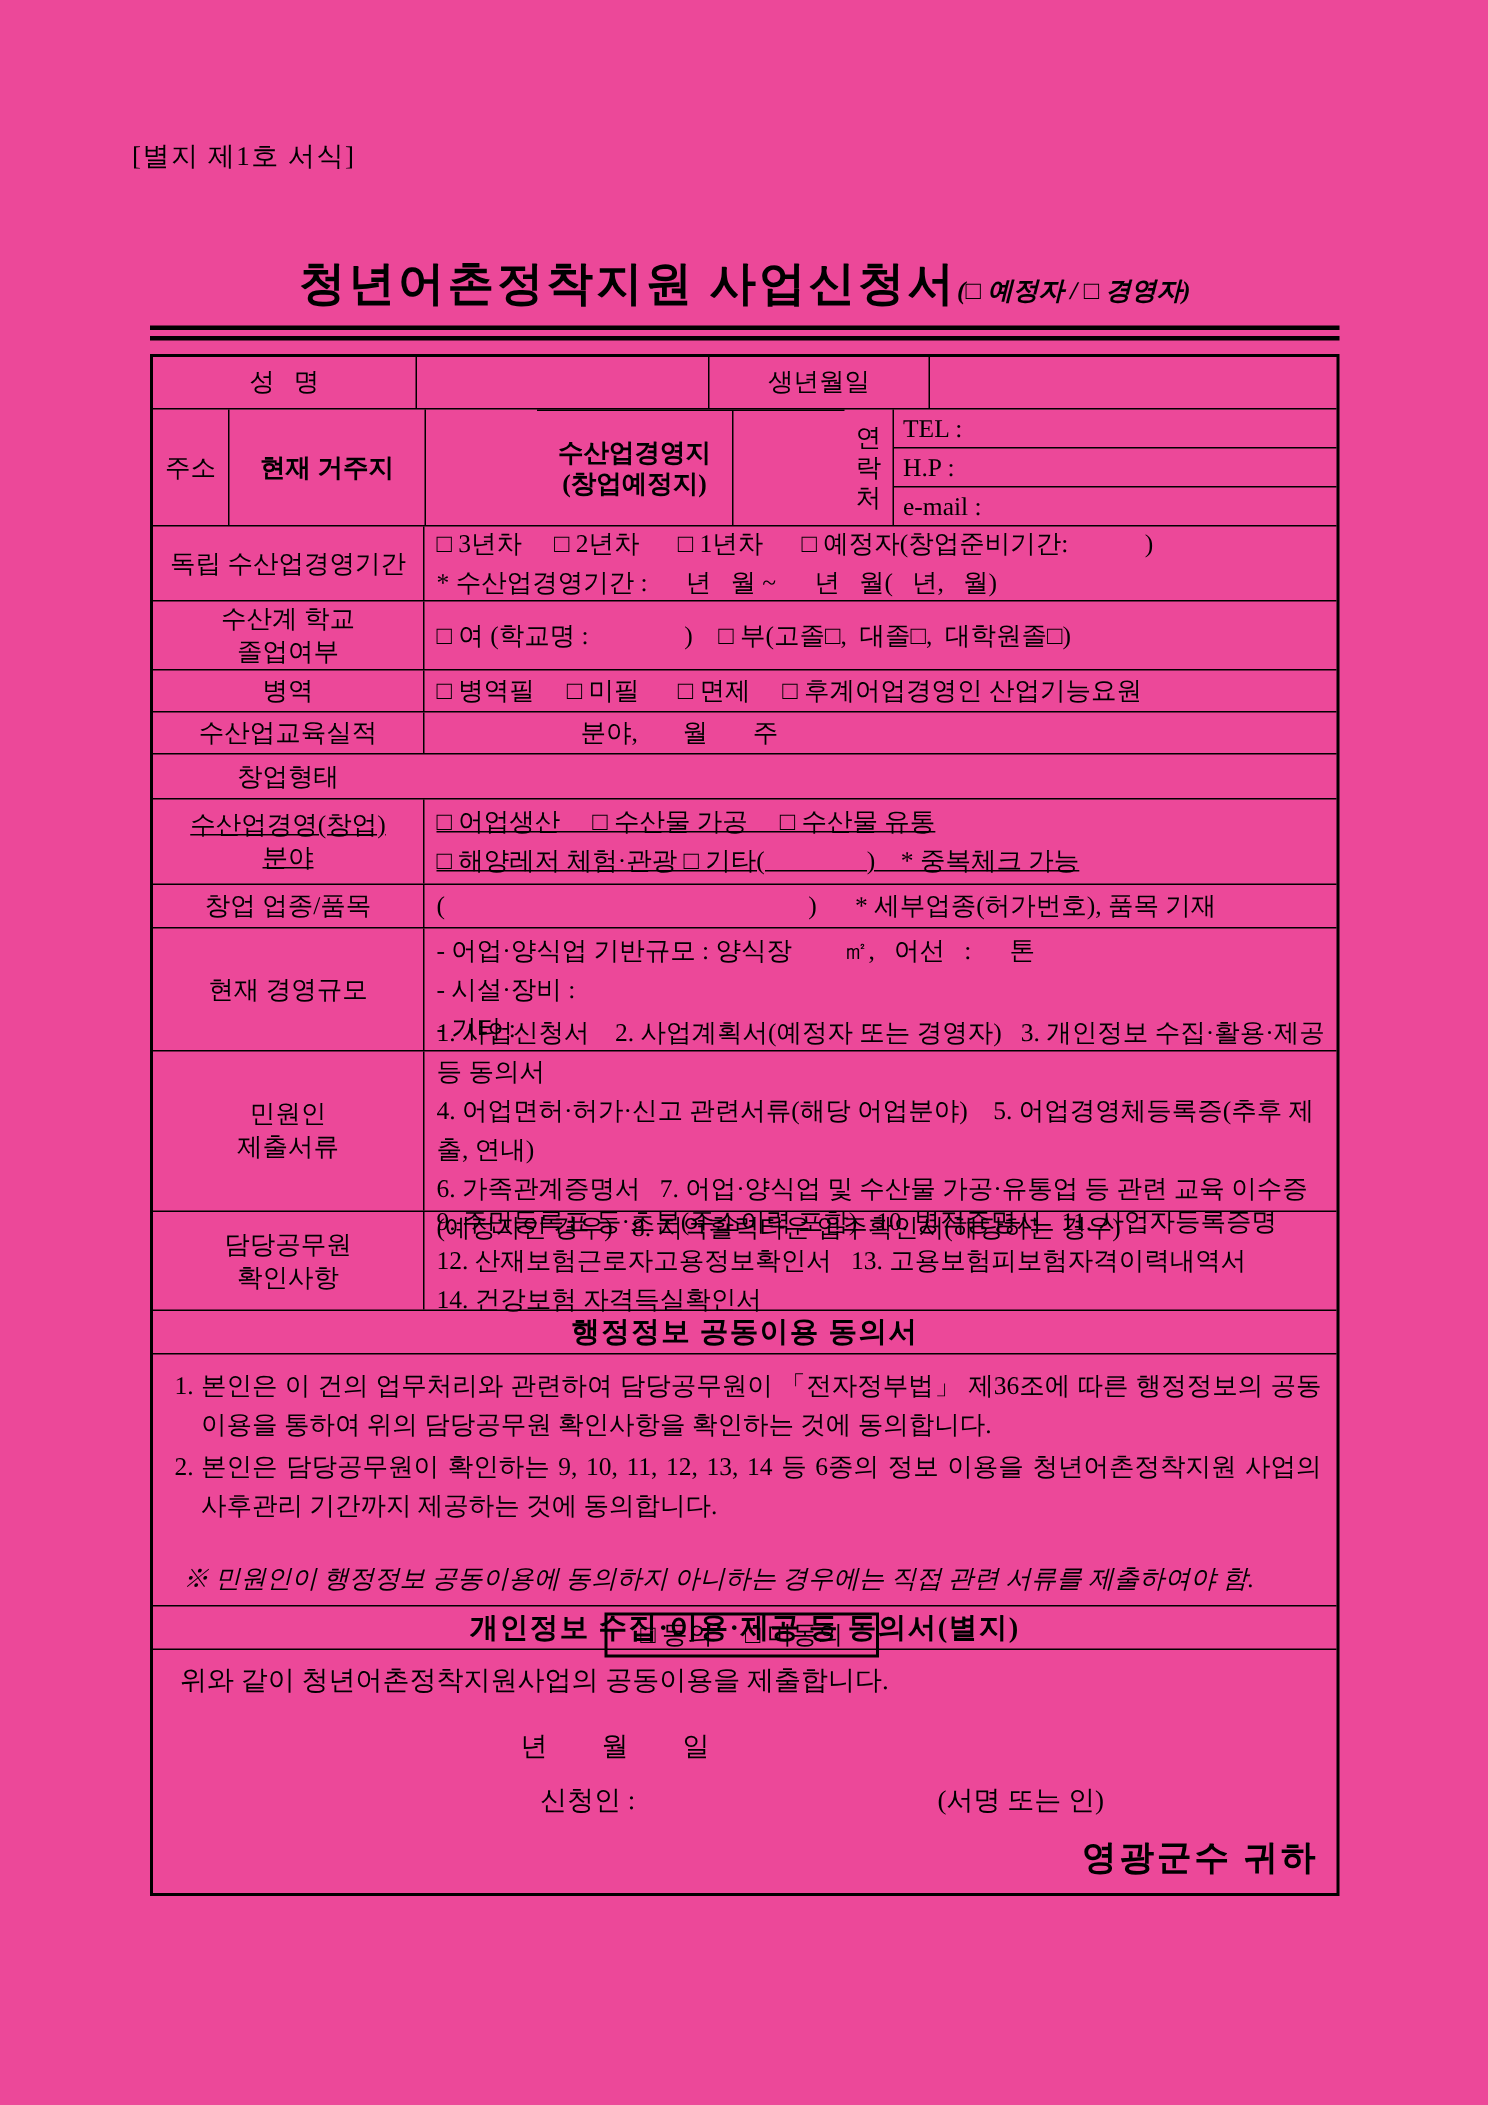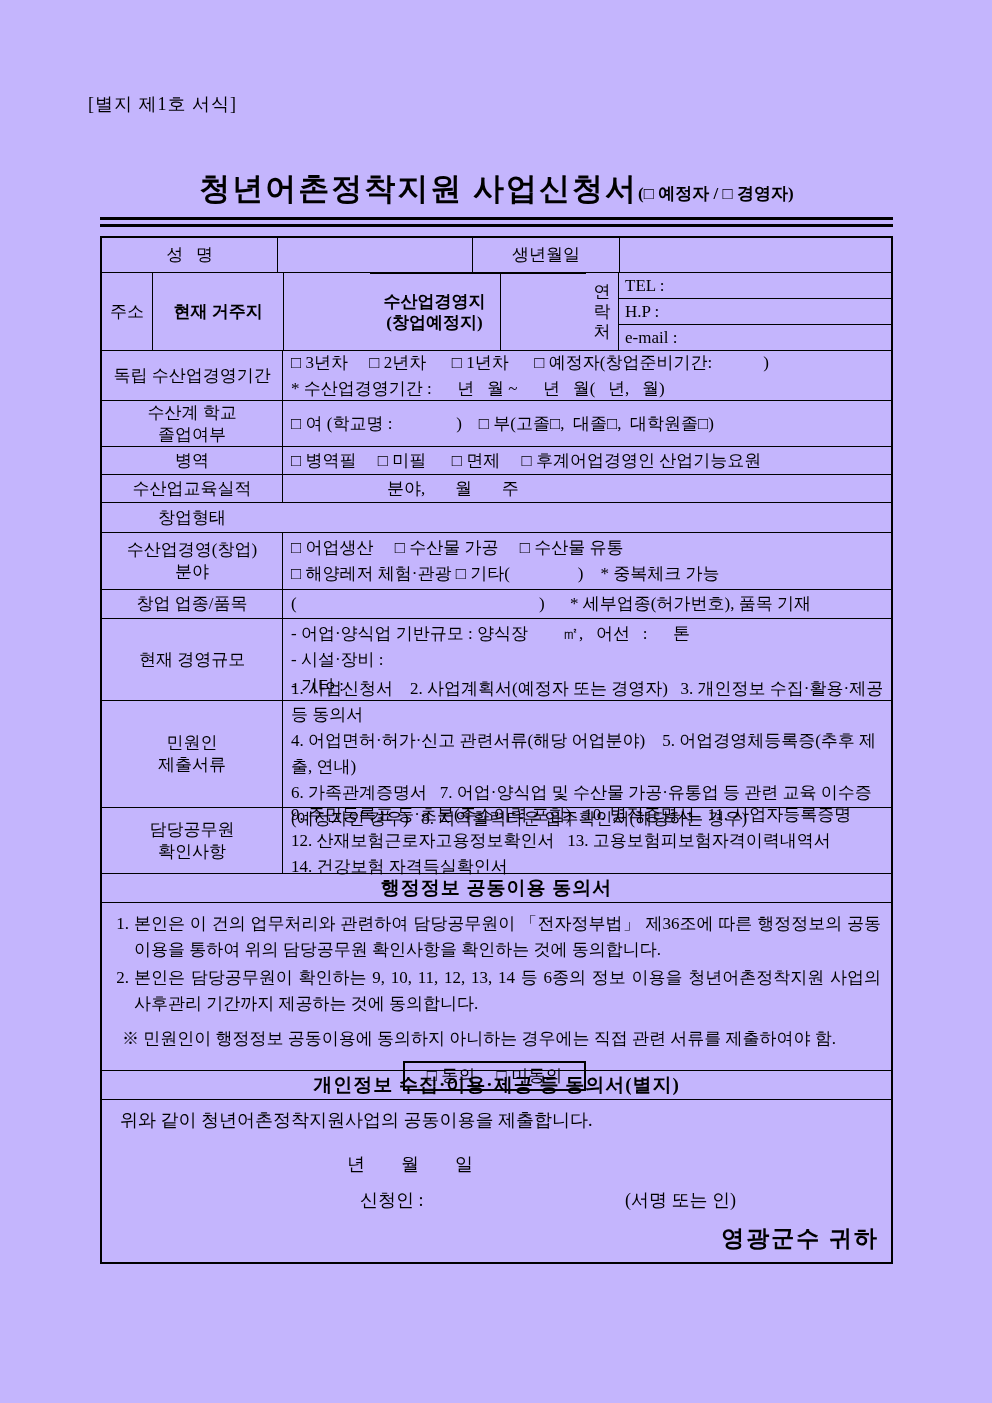--- a/index.html
+++ b/index.html
@@ -3,29 +3,29 @@
 <meta charset="utf-8">
 <style>
   * { margin: 0; padding: 0; box-sizing: border-box; }
   html, body { background: #ffffff; }
   body {
     width: 992px; height: 1403px;
     font-family: "Liberation Serif", "DejaVu Serif", serif;
     color: #000;
     position: relative;
   }
-  .page { position: absolute; inset: 0; background: #c4b5fd; }
+  .page { position: absolute; inset: 0; background: #ec4899; }
   .corner-note {
     position: absolute; left: 88px; top: 92px;
     font-size: 18px; letter-spacing: 1px;
   }
   .content { position: absolute; left: 100px; top: 168px; width: 793px; }
   .title-row { text-align: center; white-space: nowrap; }
   .form-title { font-size: 31px; font-weight: bold; letter-spacing: 2px; }
-  .form-title-suffix { font-size: 17px; font-weight: bold; }
+  .form-title-suffix { font-size: 17px; font-weight: bold; font-style: italic; }
   .double-rule {
     margin-top: 7px; height: 10px;
     border-top: 3px solid #000; border-bottom: 3px solid #000;
   }
   .form-table {
     margin-top: 9px;
     border: 2px solid #000;
     font-size: 17px;
   }
   .row { display: flex; border-top: 1px solid #000; align-items: stretch; }
@@ -38,43 +38,43 @@
   
   .w-label1 { width: 175px; }
   .w-val1   { width: 195px; }
   .w-label2 { width: 147px; }
   .w-addr   { width: 50px; }
   .w-contact{ width: 32px; line-height: 20px; }
   .w-biglabel { width: 180px; }
   
   .h-34 { height: 34px; } .h-78 { height: 78px; } .h-50 { height: 50px; }
   .h-46 { height: 46px; } .h-28 { height: 28px; } .h-30 { height: 30px; }
-  .h-57 { height: 57px; } .h-29 { height: 29px; } .h-82 { height: 82px; }
+  .h-57 { height: 57px; text-decoration: underline; } .h-29 { height: 29px; } .h-82 { height: 82px; }
   .h-107 { height: 107px; } .h-66 { height: 66px; }
   .addr-mid { flex: 1; display: flex; flex-direction: row; border-left: 1px solid #000; font-weight: bold; }
   .addr-sub { display: flex; flex: 1; }
   .addr-sub + .addr-sub { border-top: 1px solid #000; }
   .addr-sub .sub-label { width: 130px; text-align: center; display: flex; flex-direction: column; justify-content: center; line-height: 21px; }
   .addr-sub .sub-val { flex: 1; border-left: 1px solid #000; }
-  .contact-rows { width: 273px; display: flex; flex-direction: column; border-left: 1px solid #000; }
+  .contact-rows { width: 296px; display: flex; flex-direction: column; border-left: 1px solid #000; }
   .contact-rows > div { flex: 1; display: flex; align-items: center; padding-left: 6px; white-space: pre-wrap; }
   .contact-rows > div + div { border-top: 1px solid #000; }
   .lines { line-height: 26px; }
   .lines > div { white-space: pre-wrap; }
   .indent-lg { padding-left: 96px; }
   .section-header {
     text-align: center; font-weight: bold; font-size: 19px;
     display: flex; align-items: center; justify-content: center;
     border-top: 1px solid #000; letter-spacing: 1px;
   }
   .consent-block { border-top: 1px solid #000; padding: 8px 10px 6px 6px; height: 168px; }
   .consent-item { display: flex; line-height: 26px; margin-bottom: 2px; }
   .consent-item .num { width: 26px; text-align: right; padding-right: 5px; flex: none; }
   .consent-item .txt { flex: 1; text-align: justify; white-space: normal; }
-  .consent-note { margin-top: 10px; padding-left: 14px; line-height: 24px; white-space: pre-wrap; }
+  .consent-note { margin-top: 24px; padding-left: 14px; line-height: 24px; white-space: pre-wrap; font-style: italic; }
   .choice-box {
     width: fit-content; margin: 10px auto 0 auto;
     border: 2px solid #000; padding: 1px 22px 2px 22px;
     white-space: pre-wrap; font-size: 17px;
   }
   .submit-block { border-top: 1px solid #000; height: 163px; position: relative; }
   .submit-statement { position: absolute; left: 18px; top: 8px; white-space: pre-wrap; font-size: 18px; }
   .date-line { position: absolute; left: 245px; top: 52px; white-space: pre-wrap; font-size: 18px; }
   .applicant-line { position: absolute; left: 258px; top: 88px; white-space: pre-wrap; font-size: 18px; }
   .sign-note { position: absolute; left: 523px; top: 88px; white-space: pre-wrap; font-size: 18px; }

